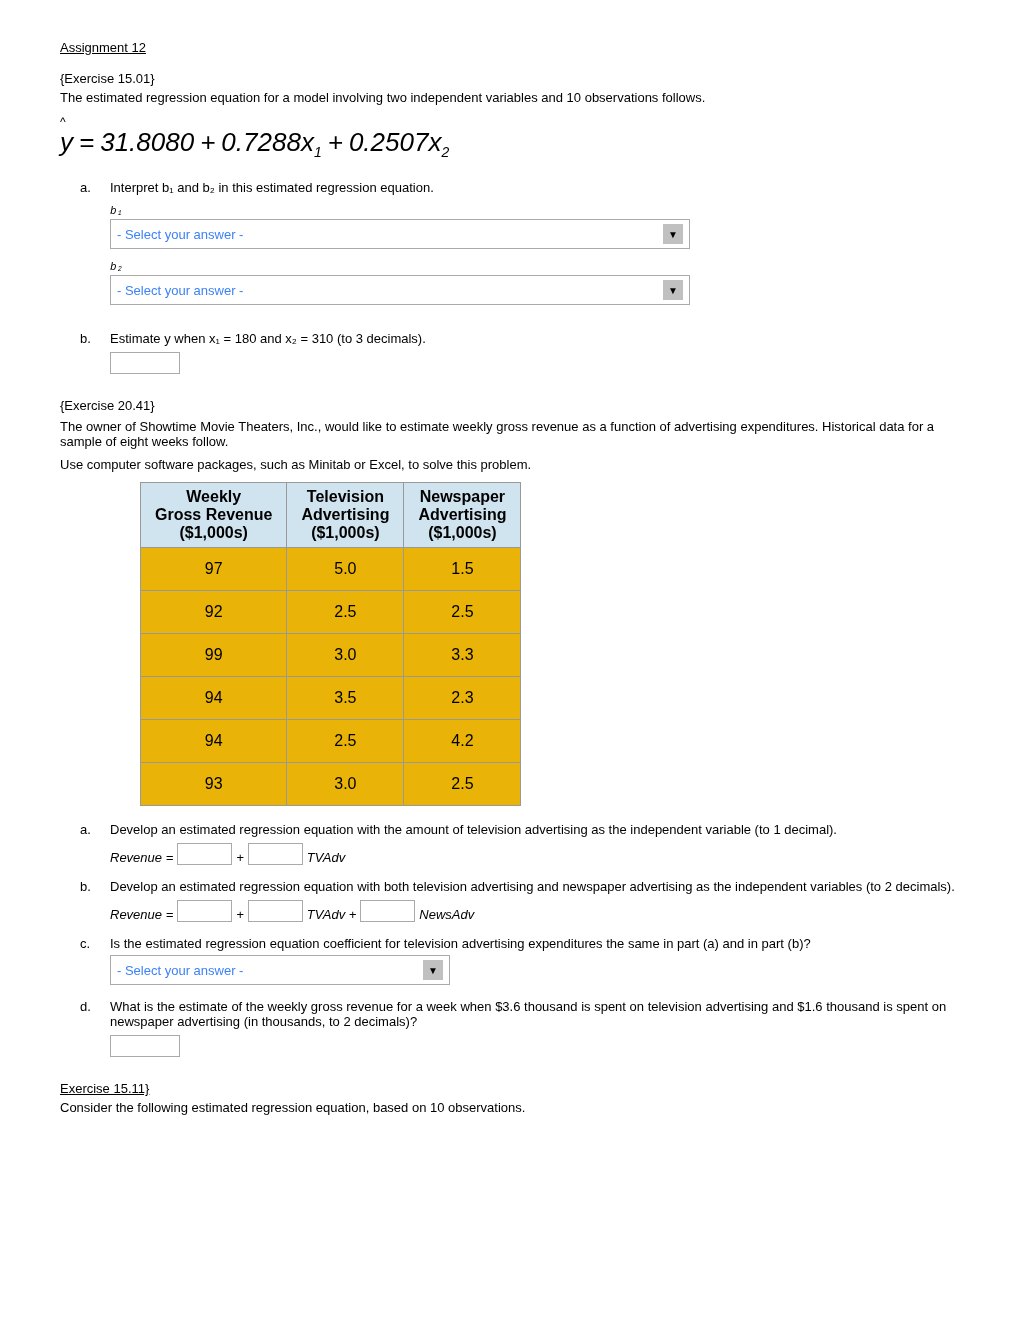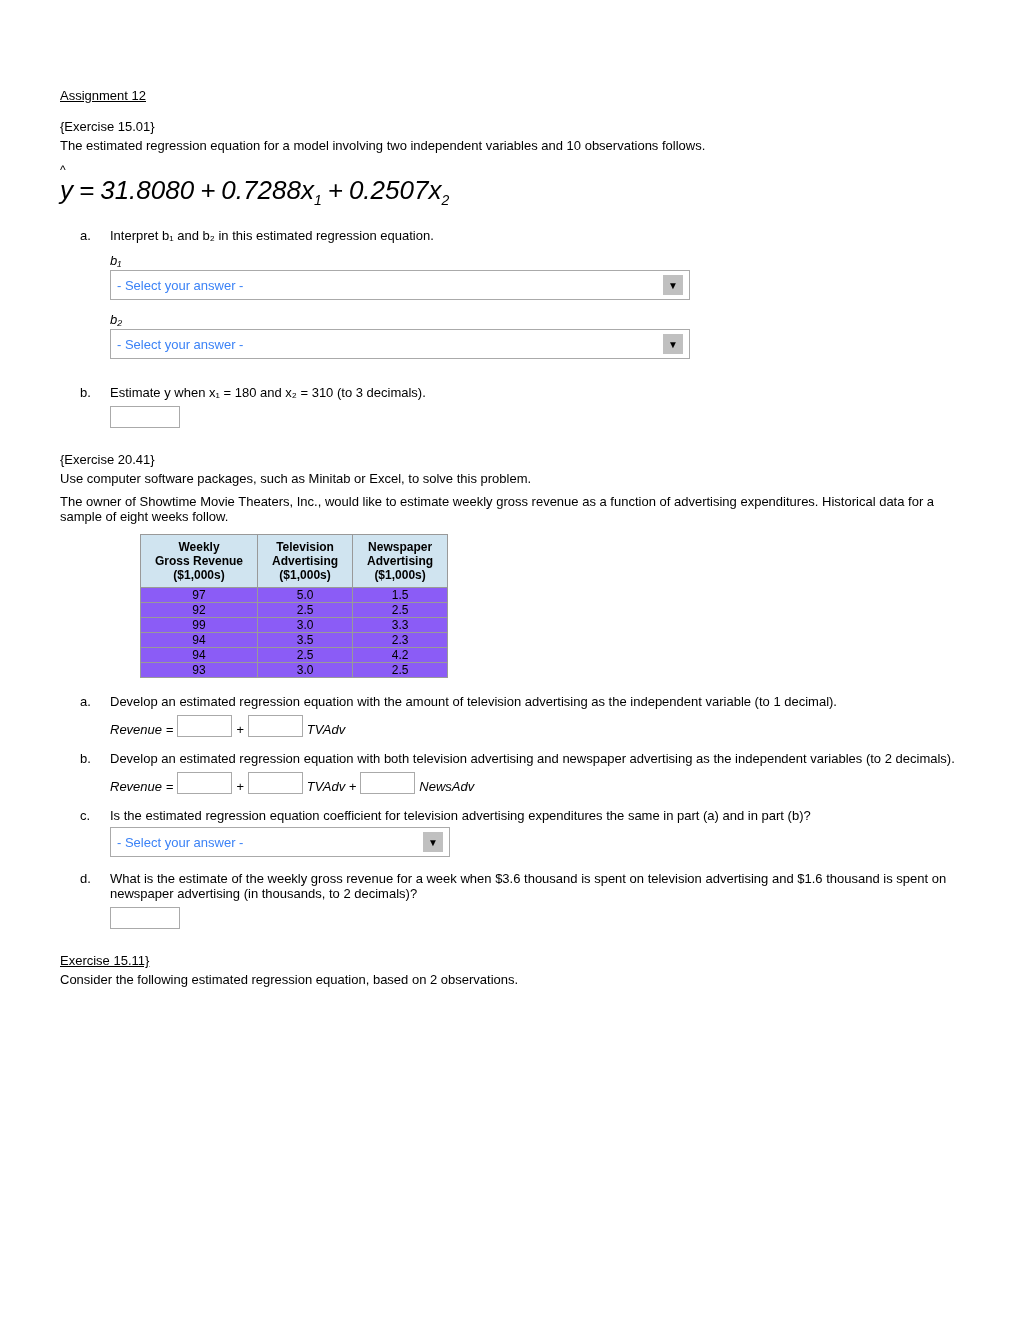--- a/index.html
+++ b/index.html
@@ -8,21 +8,20 @@
       font-size: 13px;
       background: #fff;
       color: #000;
       padding: 40px 60px;
       max-width: 1020px;
     }
     .assignment-title {
       text-decoration: underline;
       font-size: 13px;
       margin-bottom: 16px;
-      margin-top: 48px;
     }
     .exercise-header {
       font-size: 13px;
       margin-bottom: 4px;
     }
     .exercise-desc {
       font-size: 13px;
       margin-bottom: 8px;
     }
     .equation-container {
@@ -45,22 +44,23 @@
     }
     .eq-main sub {
       font-size: 14px;
       font-style: italic;
     }
     .part-section {
       margin: 14px 0 14px 20px;
     }
     .sub-label {
       font-style: italic;
-      font-size: 13px;
+      font-size: 11px;
       margin-bottom: 2px;
+      font-family: Liberation Mono, monospace;
     }
     .dropdown-container {
       display: flex;
       align-items: center;
       border: 1px solid #aaa;
       padding: 4px 6px;
       width: 580px;
       background: #fff;
       margin-bottom: 12px;
       position: relative;
@@ -92,33 +92,33 @@
       width: 55px;
       height: 22px;
       display: inline-block;
       background: #fff;
     }
     .table-container {
       margin: 10px 0 16px 0;
     }
     table {
       border-collapse: collapse;
-      font-size: 12px;
+      font-size: 16px;
     }
     table th {
       background: #d0e4f0;
       border: 1px solid #999;
       padding: 5px 14px;
       text-align: center;
       font-weight: bold;
     }
     table td {
-      background: #8b5cf6;
+      background: #eab308;
       border: 1px solid #999;
-      padding: 0 14px;
+      padding: 12px 14px;
       text-align: center;
     }
     .part-row {
       display: flex;
       align-items: flex-start;
       margin-bottom: 12px;
     }
     .part-letter {
       min-width: 30px;
       font-size: 13px;
@@ -202,22 +202,22 @@
         <div style="margin-top: 6px;">
           <input type="text" class="small-input" value="" style="">
         </div>
       </div>
     </div>
   </div>
 </div>
 
 <div class="exercise-separator">
   <div class="exercise-header">{Exercise 20.41}</div>
+  <div class="exercise-desc" style="margin-top: 6px;">The owner of Showtime Movie Theaters, Inc., would like to estimate weekly gross revenue as a function of advertising expenditures. Historical data for a sample of eight weeks follow.</div>
   <div class="exercise-desc">Use computer software packages, such as Minitab or Excel, to solve this problem.</div>
-  <div class="exercise-desc" style="margin-top: 6px;">The owner of Showtime Movie Theaters, Inc., would like to estimate weekly gross revenue as a function of advertising expenditures. Historical data for a sample of eight weeks follow.</div>
 
   <div class="table-container" style="margin-left: 80px;">
     <table>
       <thead>
         <tr>
           <th>Weekly<br>Gross Revenue<br>($1,000s)</th>
           <th>Television<br>Advertising<br>($1,000s)</th>
           <th>Newspaper<br>Advertising<br>($1,000s)</th>
         </tr>
       </thead>
@@ -313,14 +313,14 @@
         </div>
       </div>
     </div>
   </div>
 </div>
 
 <div class="exercise-separator">
   <div class="exercise-header" style="text-decoration: underline;">
     <span>Exercise 15.11}</span>
   </div>
-  <div class="exercise-desc">Consider the following estimated regression equation, based on 2 observations.</div>
+  <div class="exercise-desc">Consider the following estimated regression equation, based on 10 observations.</div>
 </div>
 
 </body></html>

